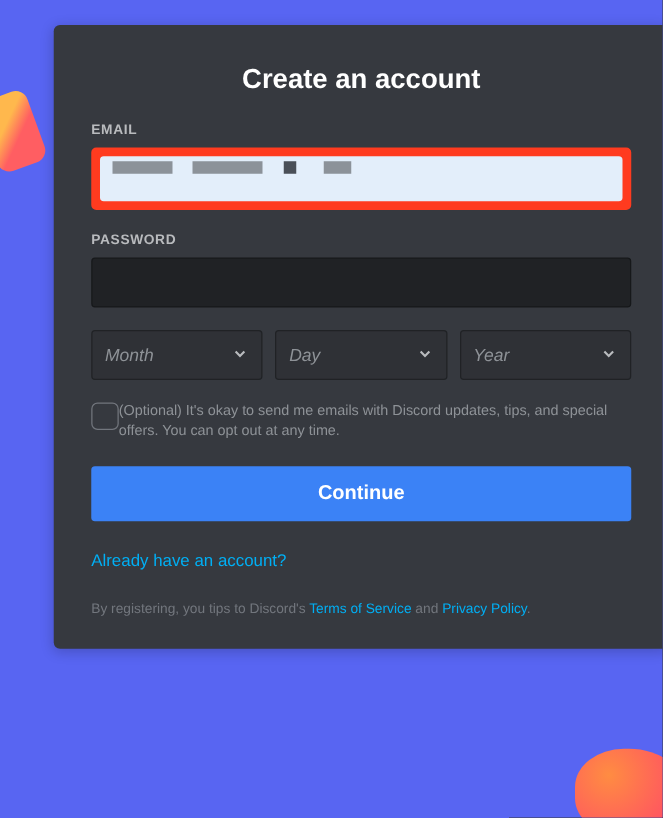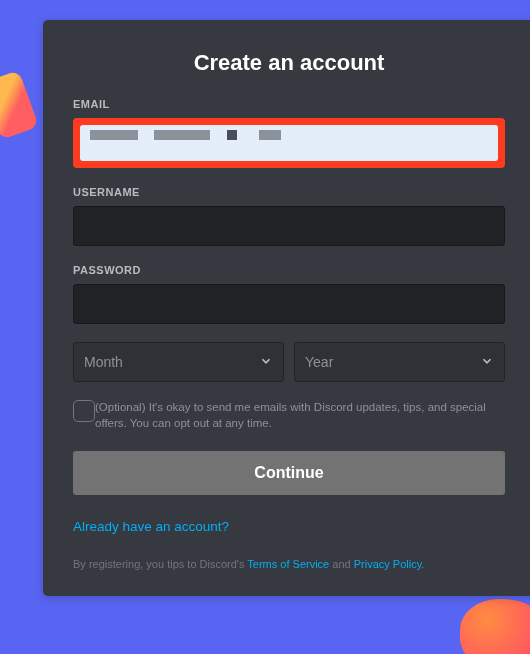--- a/index.html
+++ b/index.html
@@ -84,20 +84,21 @@
     }
     .redacted {
       display: inline-block;
       height: 10px;
       background: #8c9299;
       vertical-align: middle;
     }
     .dob-row {
       display: flex;
       gap: 10px;
+      font-style: italic;
     }
     .select {
       flex: 1;
       height: 40px;
       background: #2F3136;
       border: 1px solid #202225;
       border-radius: 3px;
       display: flex;
       align-items: center;
       justify-content: space-between;
@@ -124,21 +125,21 @@
       cursor: pointer;
     }
     .opt-text {
       color: #8E9297;
       font-size: 11.5px;
       line-height: 1.35;
     }
     .continue-btn {
       width: 100%;
       height: 44px;
-      background: #737373;
+      background: #3b82f6;
       border: none;
       border-radius: 3px;
       color: #FFFFFF;
       font-size: 16px;
       font-weight: 600;
       cursor: pointer;
     }
     .login-link {
       color: #00AFF4;
       font-size: 13.5px;
@@ -175,41 +176,45 @@
         <span style="display:inline-block;width:8px;"></span>
         <span class="redacted" style="width:56px;"></span>
         <span style="display:inline-block;width:8px;"></span>
         <span class="redacted" style="width:10px;background:#4a4f57;"></span>
         <span style="display:inline-block;width:14px;"></span>
         <span class="redacted" style="width:22px;"></span>
       </div>
     </div>
   </div>
 
-  <div class="field-block">
-    <label class="field-label">USERNAME</label>
-    <input class="input" type="text" value="" style="">
-  </div>
 
   <div class="field-block">
     <label class="field-label">PASSWORD</label>
     <input class="input" type="password" value="" style="">
   </div>
 
   <div class="field-block">
     <div class="dob-row">
       <div class="select">
         <span>Month</span>
         <span class="chevron">
           <svg width="14" height="14" viewBox="0 0 24 24" fill="none" stroke="currentColor" stroke-width="3">
               <polyline points="6 9 12 15 18 9"></polyline>
             </svg>
         </span>
       </div>
       <div class="select">
+        <span>Day</span>
+        <span class="chevron">
+          <svg width="14" height="14" viewBox="0 0 24 24" fill="none" stroke="currentColor" stroke-width="3">
+              <polyline points="6 9 12 15 18 9"></polyline>
+            </svg>
+        </span>
+      </div>
+      <div class="select">
         <span>Year</span>
         <span class="chevron">
           <svg width="14" height="14" viewBox="0 0 24 24" fill="none" stroke="currentColor" stroke-width="3">
               <polyline points="6 9 12 15 18 9"></polyline>
             </svg>
         </span>
       </div>
     </div>
   </div>
 

